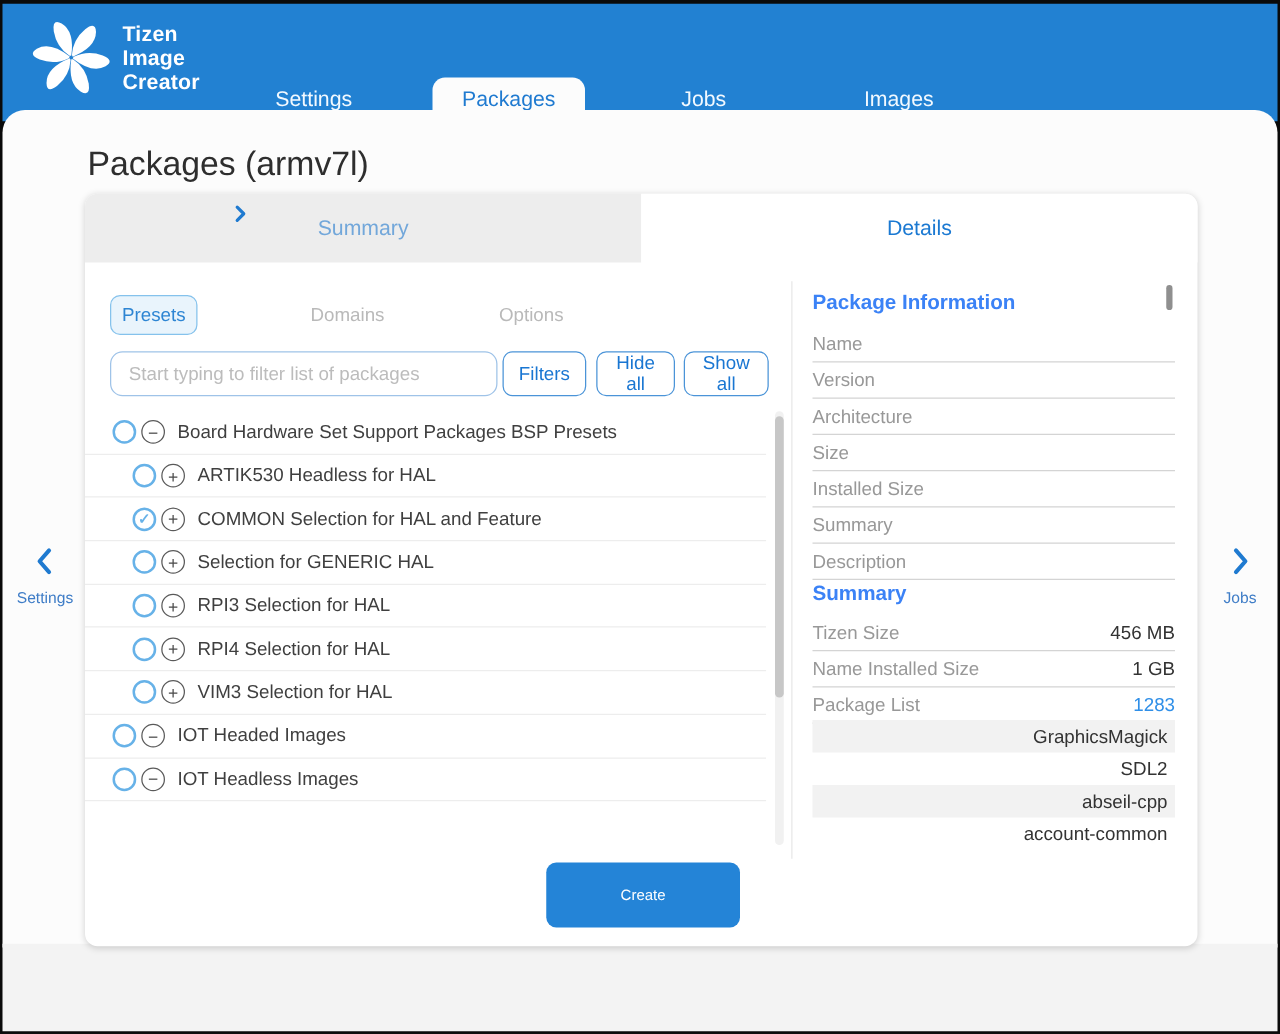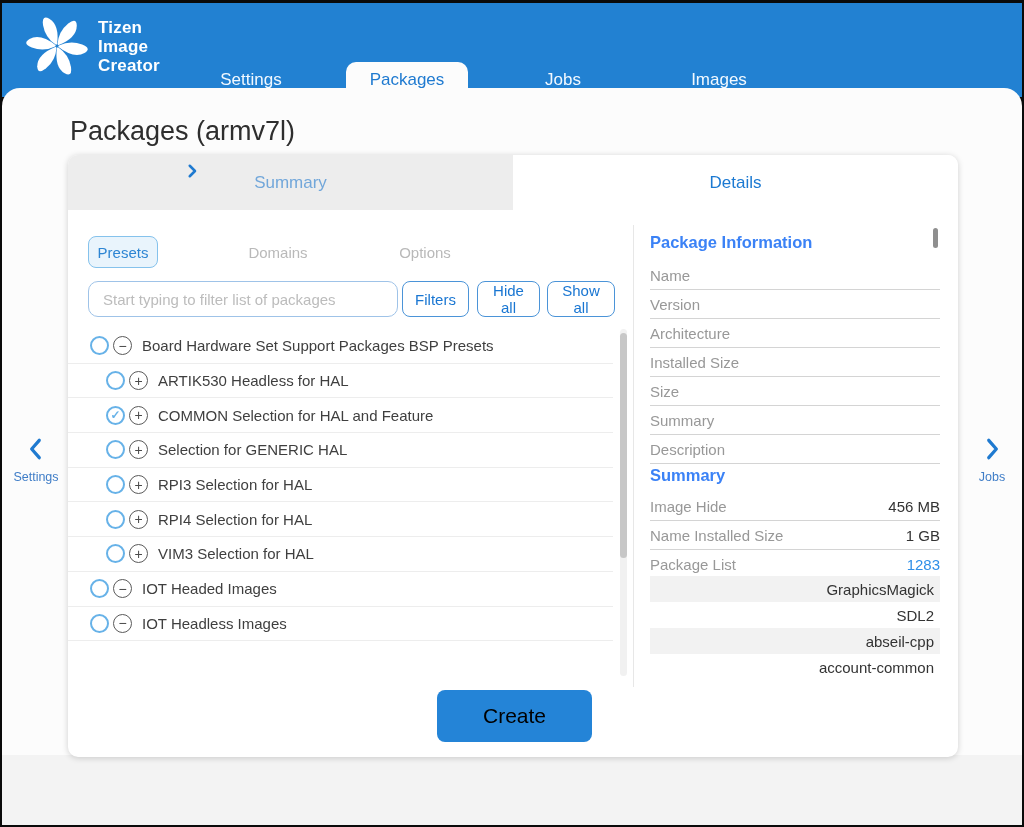--- a/index.html
+++ b/index.html
@@ -74,21 +74,21 @@
   .sum-row{height:28px;display:flex;align-items:center;justify-content:space-between;border-bottom:1px solid #d4d4d4;font-size:15px;}
   .sum-label{color:#989898;}
   .sum-value{color:#333;}
   .sum-row[data-link="true"] .sum-value{color:#2f8fe8;cursor:pointer;}
   .pkg-stripes{position:absolute;left:582px;top:421px;width:290px;}
   .pkg-item{height:26px;display:flex;align-items:center;justify-content:flex-end;padding-right:6px;font-size:15px;color:#333;box-sizing:border-box;}
   .pkg-item:nth-of-type(odd){background:#f2f2f2;}
   .rp-scroll-thumb{position:absolute;left:865px;top:73px;width:5px;height:20px;background:#8f8f8f;border-radius:3px;cursor:pointer;}
 
   
-  .create-btn{position:absolute;left:369px;top:535px;width:155px;height:52px;background:#2484d7;border:none;border-radius:8px;color:#000000;font-size:21px;display:flex;align-items:center;justify-content:center;cursor:pointer;font-family:"Liberation Sans",sans-serif;}
+  .create-btn{position:absolute;left:369px;top:535px;width:155px;height:52px;background:#2484d7;border:none;border-radius:8px;color:#ffffff;font-size:12px;display:flex;align-items:center;justify-content:center;cursor:pointer;font-family:"Liberation Sans",sans-serif;}
 </style>
 </head>
 <body>
 
 <div class="stage">
 
   <div class="header">
     <svg class="logo" viewBox="0 0 100 100">
       <g fill="#ffffff">
         <g>
@@ -246,34 +246,34 @@
 
       <div class="rp-title" style="top:78px;">Package Information</div>
       <div class="info-fields">
 
           <div class="info-row">Name</div>
 
           <div class="info-row">Version</div>
 
           <div class="info-row">Architecture</div>
 
+          <div class="info-row">Size</div>
+
           <div class="info-row">Installed Size</div>
-
-          <div class="info-row">Size</div>
 
           <div class="info-row">Summary</div>
 
           <div class="info-row">Description</div>
         </div>
 
       <div class="rp-title" style="top:311px;">Summary</div>
       <div class="sum-rows">
 
           <div class="sum-row" data-link="false">
-            <span class="sum-label">Image Hide</span>
+            <span class="sum-label">Tizen Size</span>
             <span class="sum-value">456 MB</span>
           </div>
 
           <div class="sum-row" data-link="false">
             <span class="sum-label">Name Installed Size</span>
             <span class="sum-value">1 GB</span>
           </div>
 
           <div class="sum-row" data-link="true">
             <span class="sum-label">Package List</span>

